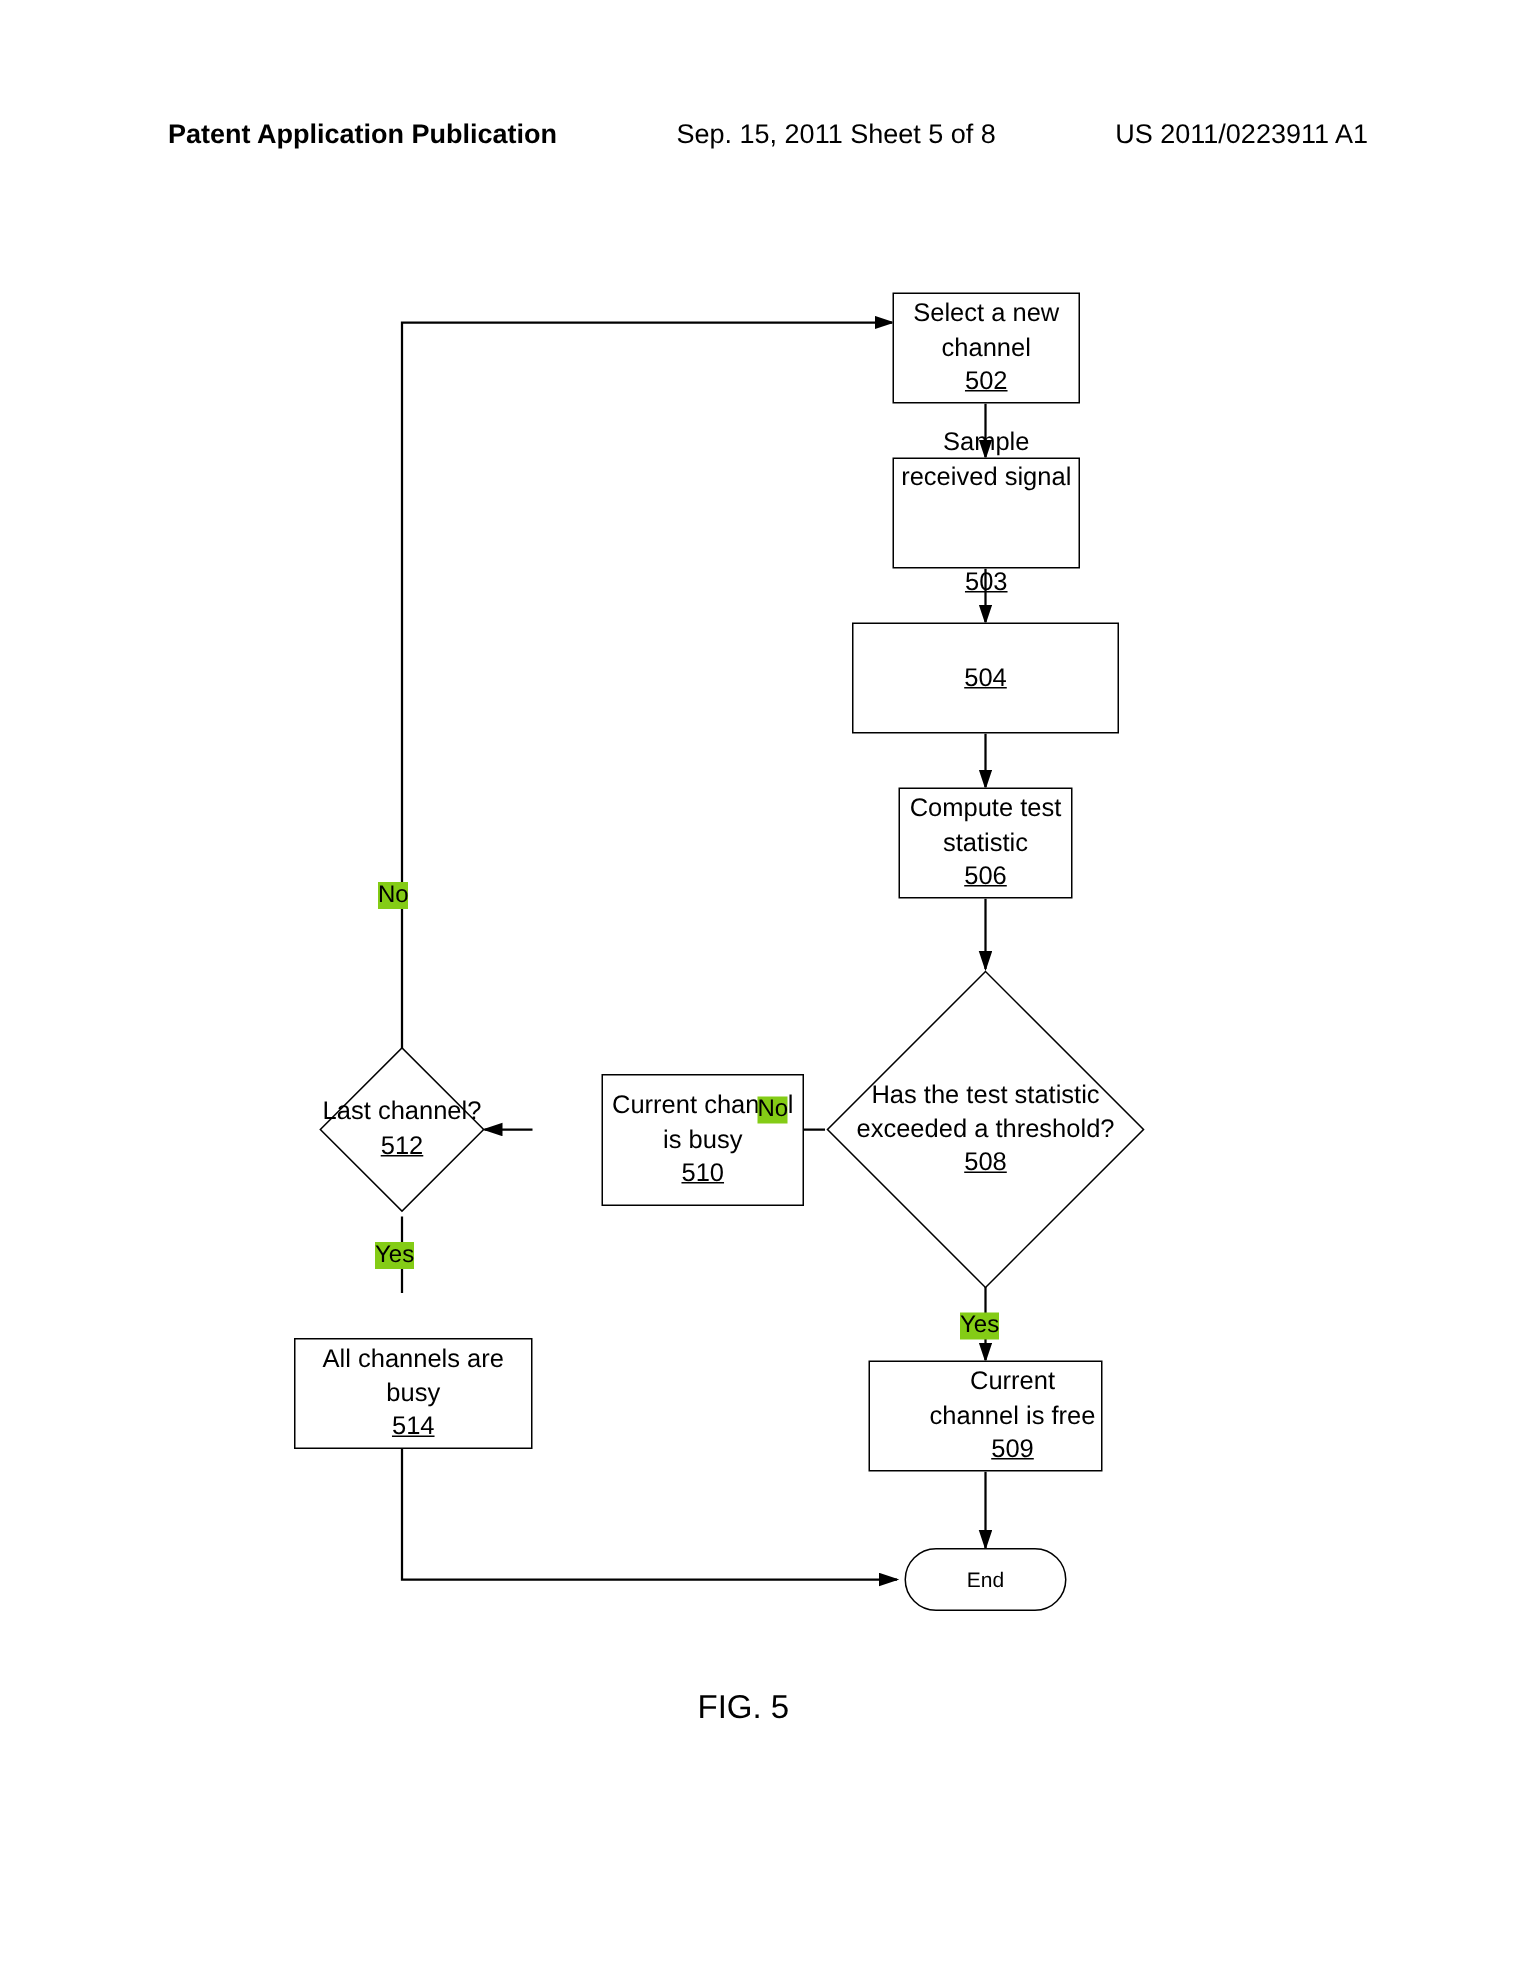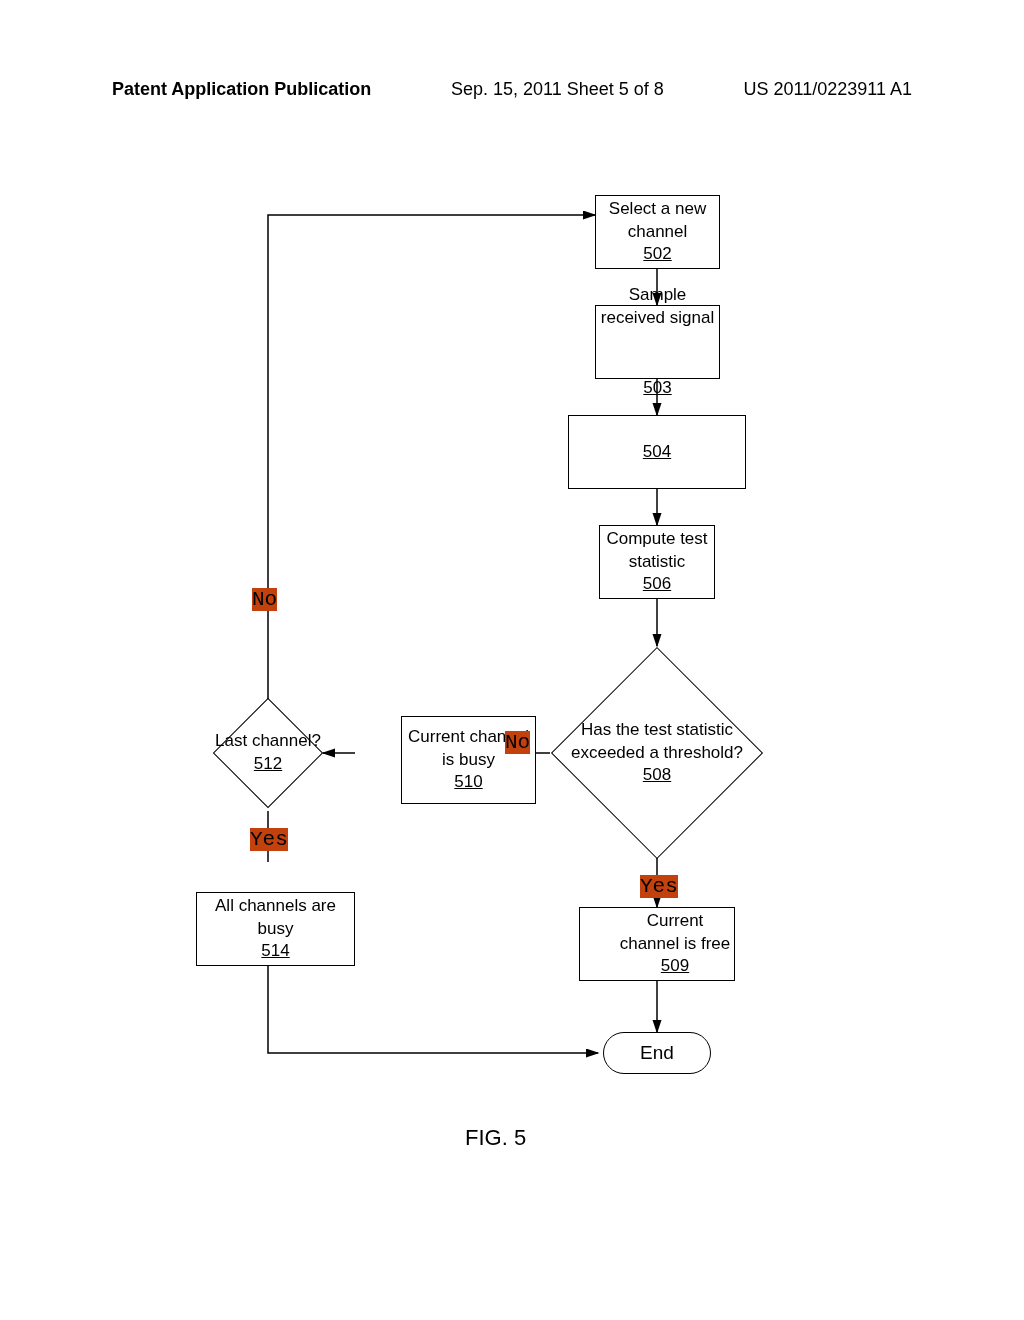--- a/index.html
+++ b/index.html
@@ -82,28 +82,27 @@
       line-height: 1.35;
     }
     .terminator {
       position: absolute;
       border: 1.5px solid black;
       border-radius: 22px;
       text-align: center;
       display: flex;
       justify-content: center;
       align-items: center;
-      font-size: 19px;
+      font-size: 14px;
       background: white;
     }
     .label {
       position: absolute;
-      font-size: 21px;
-      background: #c2410c;
-      font-family: Liberation Mono, monospace;
+      font-size: 16px;
+      background: #84cc16;
     }
     .figure-label {
       position: absolute;
       font-size: 22px;
       text-align: center;
     }
     svg.connectors {
       position: absolute;
       top: 0;
       left: 0;

